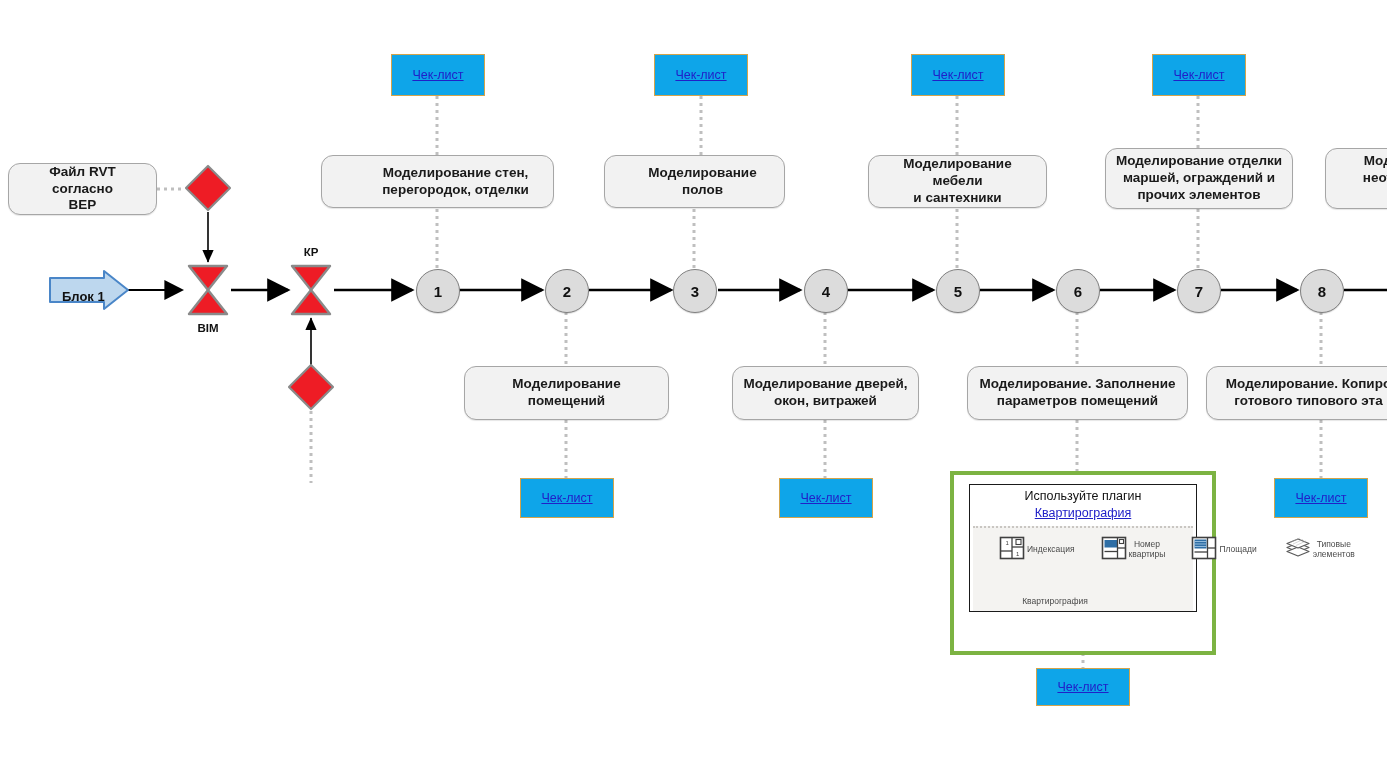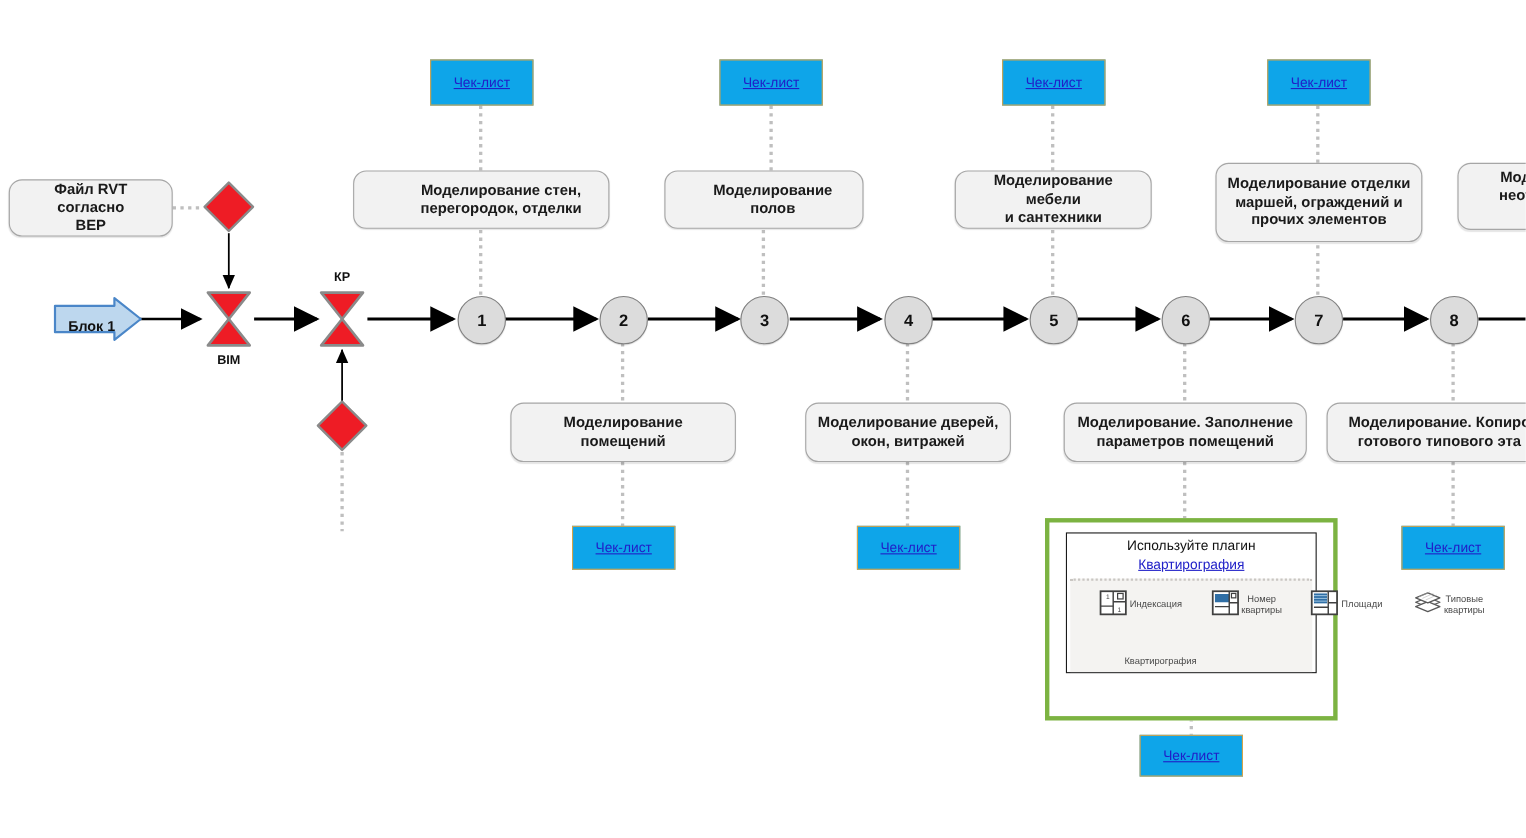--- a/index.html
+++ b/index.html
@@ -210,21 +210,21 @@
 
   <div class="proc" style="left:604px;top:155px;width:181px;height:53px;">
     <span style="white-space:pre-line;margin-left:16px;">Моделирование полов</span>
   </div>
 
   <div class="proc" style="left:868px;top:155px;width:179px;height:53px;">
     <span style="white-space:pre-line;">Моделирование мебели
 и сантехники</span>
   </div>
 
-  <div class="proc" style="left:1105px;top:148px;width:188px;height:72px;text-align:center;">
+  <div class="proc" style="left:1105px;top:148px;width:188px;height:61px;text-align:center;">
     <span style="white-space:pre-line;">Моделирование отделки
 маршей, ограждений и
 прочих элементов</span>
   </div>
 
   <div class="proc" style="left:1325px;top:148px;width:130px;height:61px;">
     <span style="white-space:pre-line;">Модели
 неотапл
 (</span>
   </div>
@@ -344,21 +344,21 @@
                   <path d="M15,15 L26,10.5 L15,6 L4,10.5 z"></path>
                 </g>
                 <g stroke="#b0b0b0" stroke-width="0.5">
                   <line x1="7" y1="9.5" x2="17" y2="5"></line>
                   <line x1="10" y1="11" x2="20" y2="6.5"></line>
                   <line x1="13" y1="12.5" x2="23" y2="8"></line>
                 </g>
               </svg>
             </span>
             <span style="white-space:pre-line;">Типовые
-квартиры</span>
+элементов</span>
           </div>
 
         </div>
         <div class="ribbon-cap">Квартирография</div>
       </div>
     </div>
   </div>
 
 </div>
 

